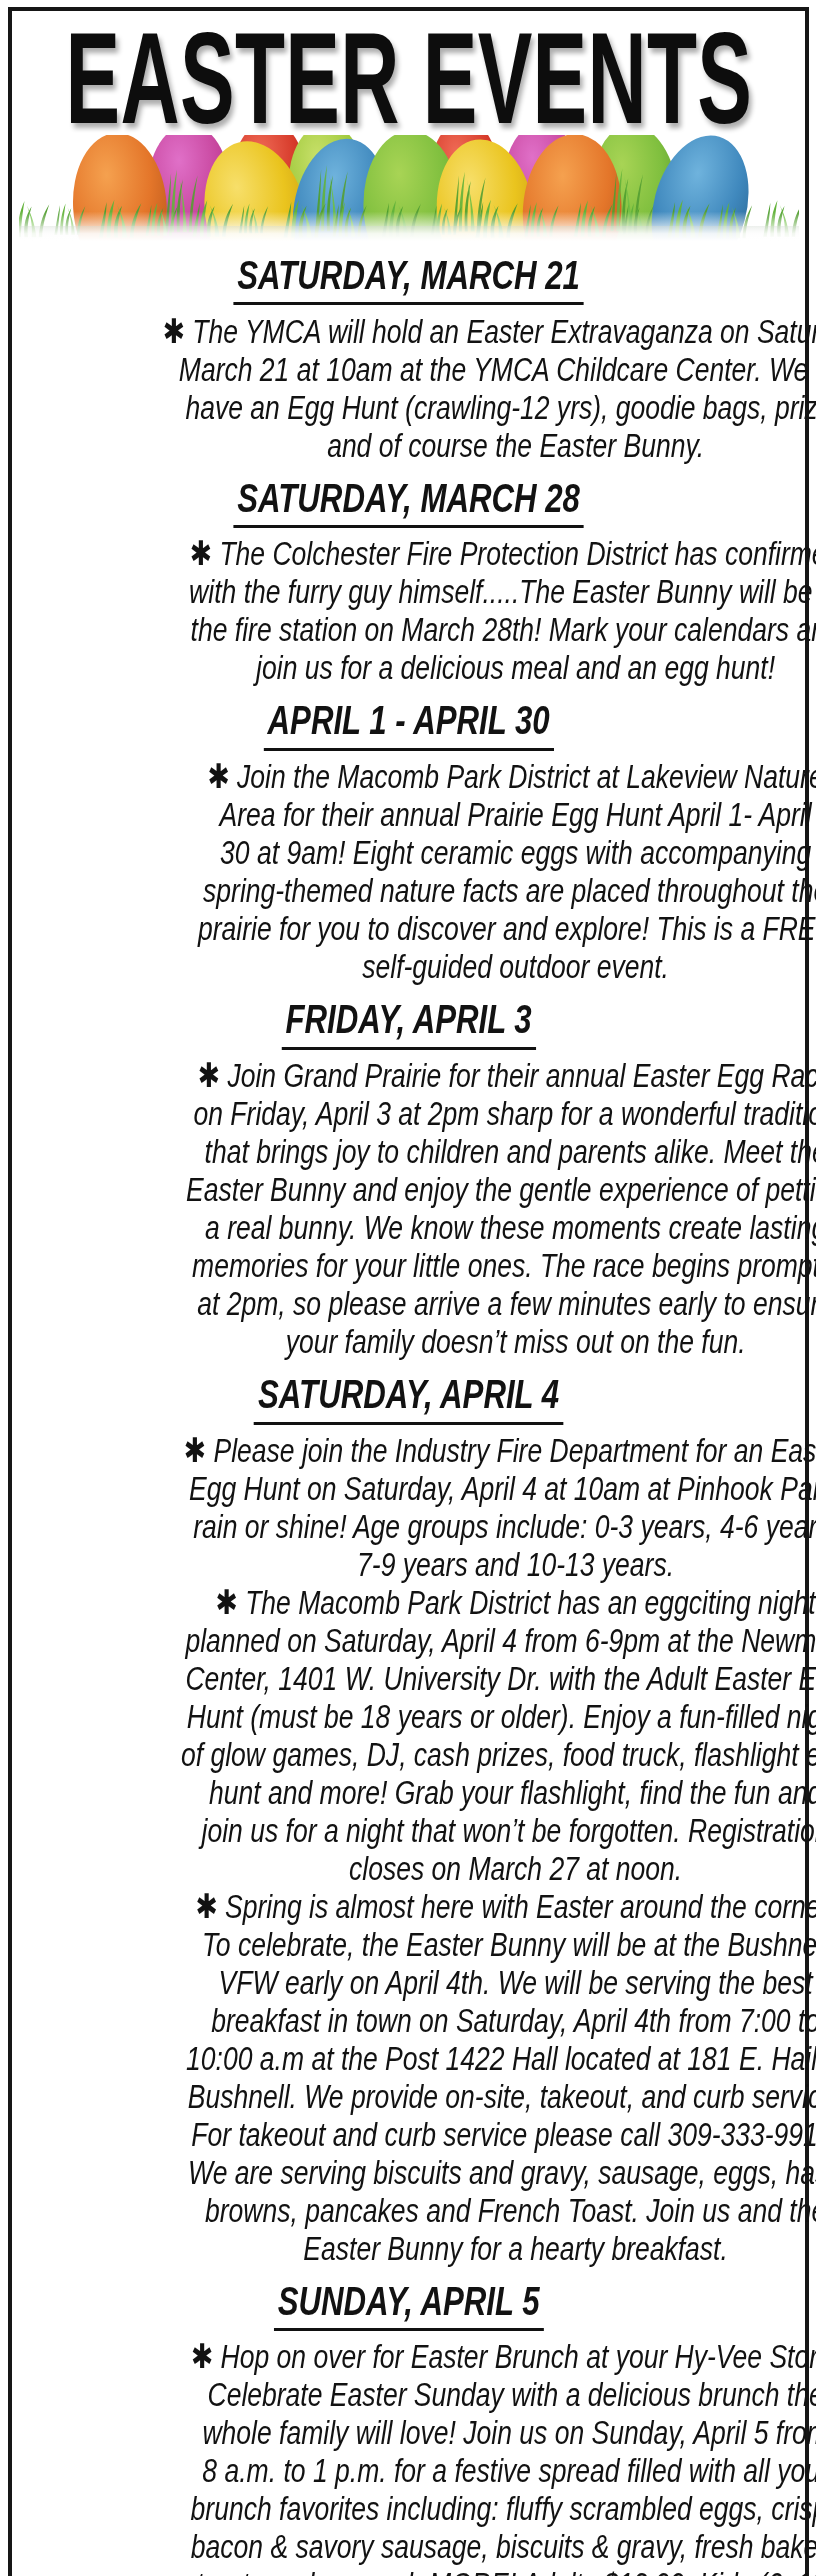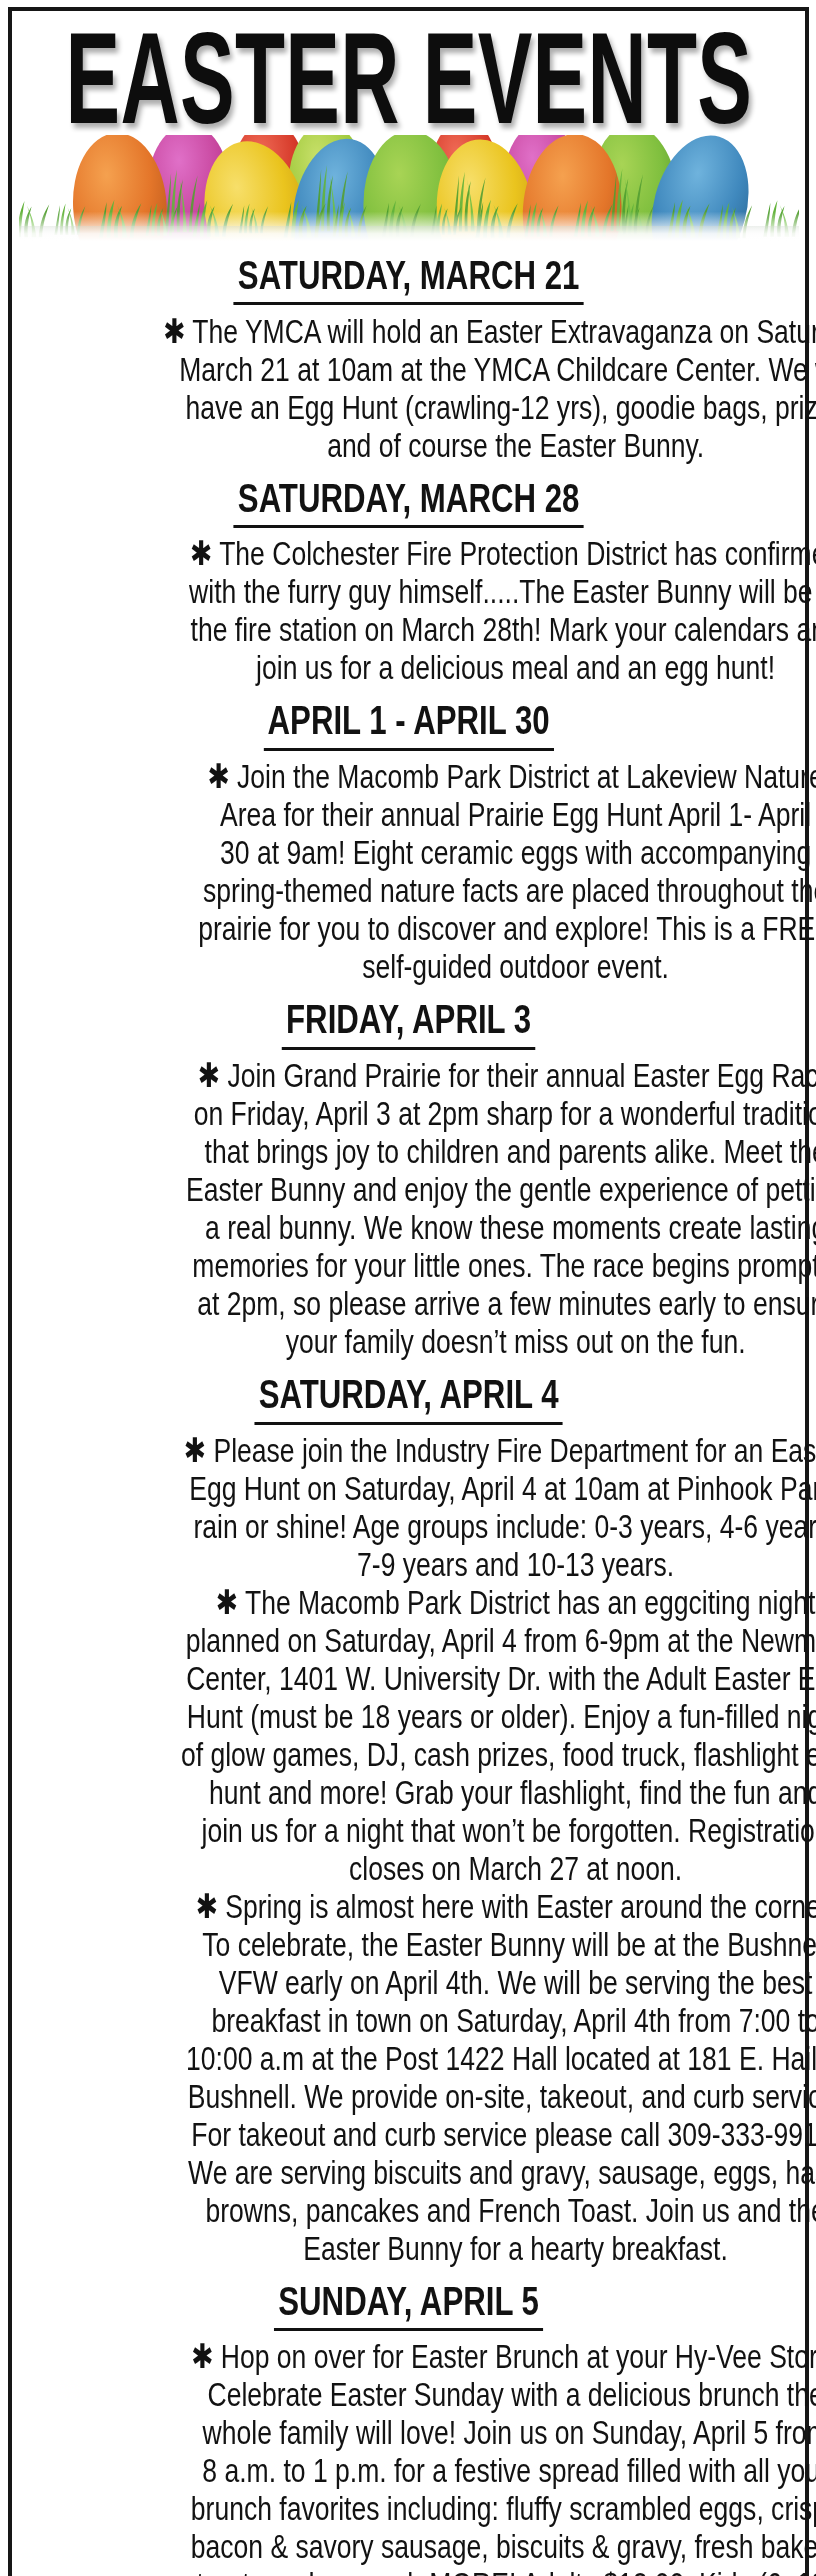--- a/index.html
+++ b/index.html
@@ -10,21 +10,21 @@
   .content{position:relative;padding:15.5px 18.5px 0 18.5px;}
   
   .condense{transform:scaleX(0.78);transform-origin:50% 0;width:128.2%;margin-left:-14.1%;}
   .condense-title{transform:scaleX(0.63);transform-origin:50% 0;width:158.7%;margin-left:-29.35%;}
   h1{font-size:130px;line-height:108px;font-weight:700;text-align:center;margin:8.2px 0 0;
      letter-spacing:0.5px;color:#0d0d0d;text-shadow:4.6px 4.6px 7.2px rgba(0,0,0,0.32);white-space:nowrap;}
   .eggs{display:block;width:100%;height:106px;margin-top:3.1px;}
   h2{font-size:40px;line-height:45px;font-weight:700;text-align:center;margin:11.3px 0 6.2px;}
   h2 .hd{display:inline-block;border-bottom:3.1px solid #111;padding:0 5.2px 4.6px;}
   p.body{font-size:34px;line-height:38px;text-align:center;margin:0;white-space:pre-line;}
-  section{margin:12px;}
+  section{margin:12px;font-style:italic;}
 </style>
 </head>
 <body>
 
 <div class="page">
   <div class="frame"></div>
   <div class="content">
 
     <header>
       <h1 class="condense-title">EASTER EVENTS</h1>

